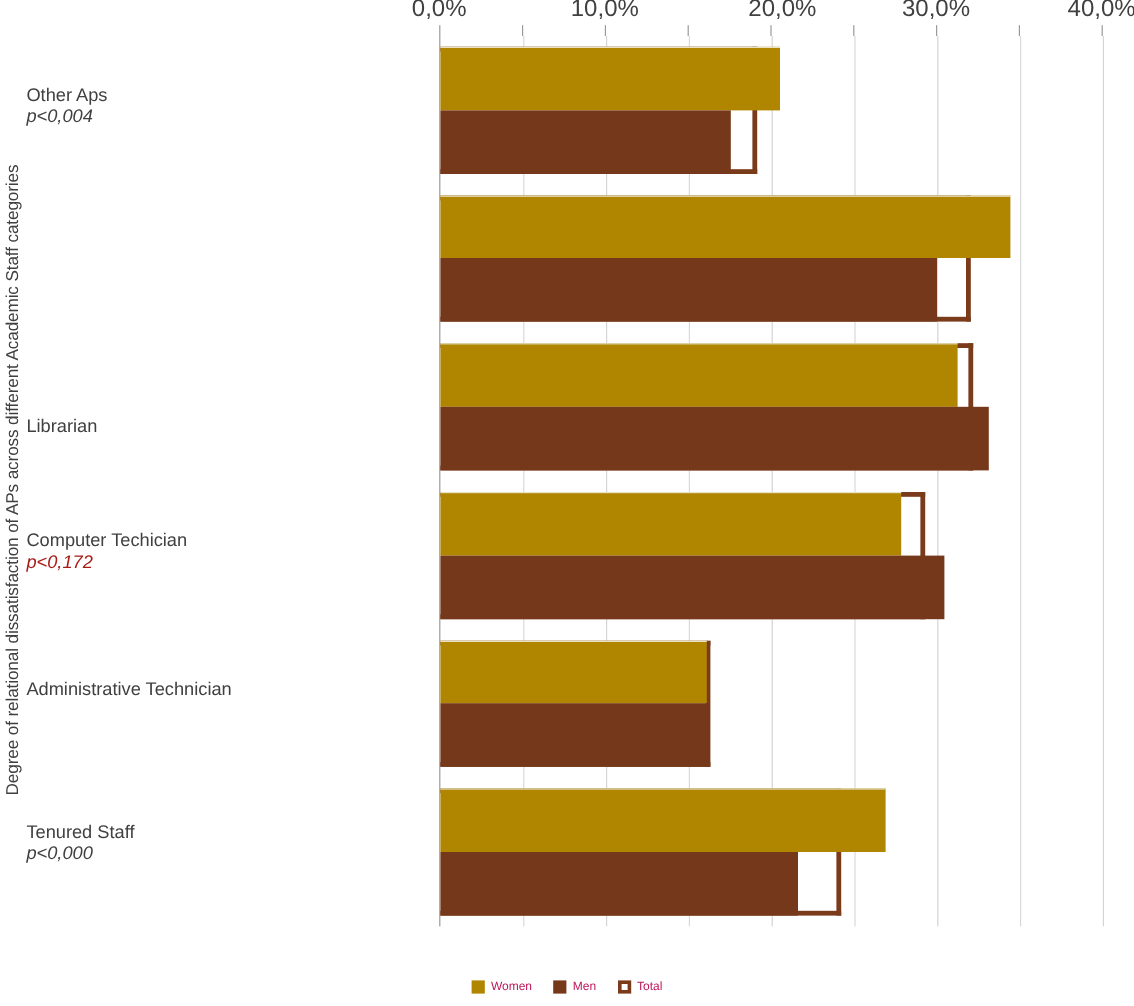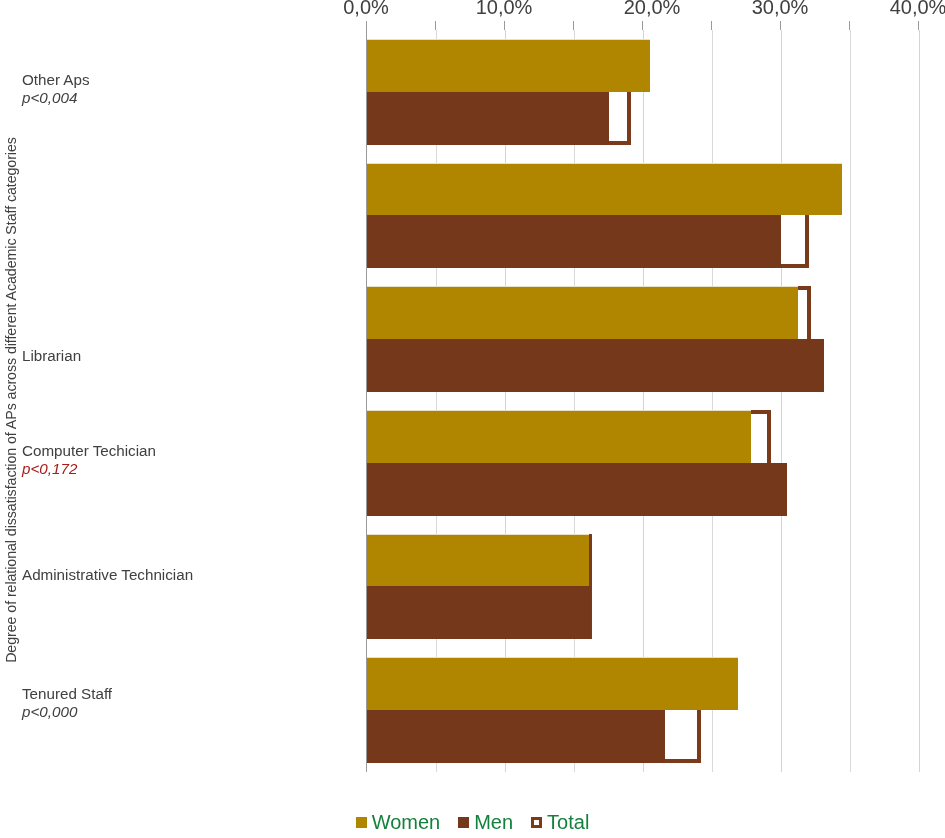--- a/index.html
+++ b/index.html
@@ -151,22 +151,22 @@
     gap: 5px;
   }
   .legend-swatch {
     width: 11px; height: 11px;
     display: inline-block;
   }
   .legend-swatch.women { background: #B08600; }
   .legend-swatch.men   { background: #75381A; }
   .legend-swatch.total { background: #ffffff; border: 3px solid #7A3B1B; }
   .legend-label {
-    font-size: 20px;
-    color: #15803d;
+    font-size: 10px;
+    color: #be185d;
     white-space: nowrap;
   }
 </style>
 </head>
 <body>
 
 <div id="chart-root">
 
   <div id="y-axis-title">
     <span class="txt">Degree of relational dissatisfaction of APs across different Academic Staff categories</span>

